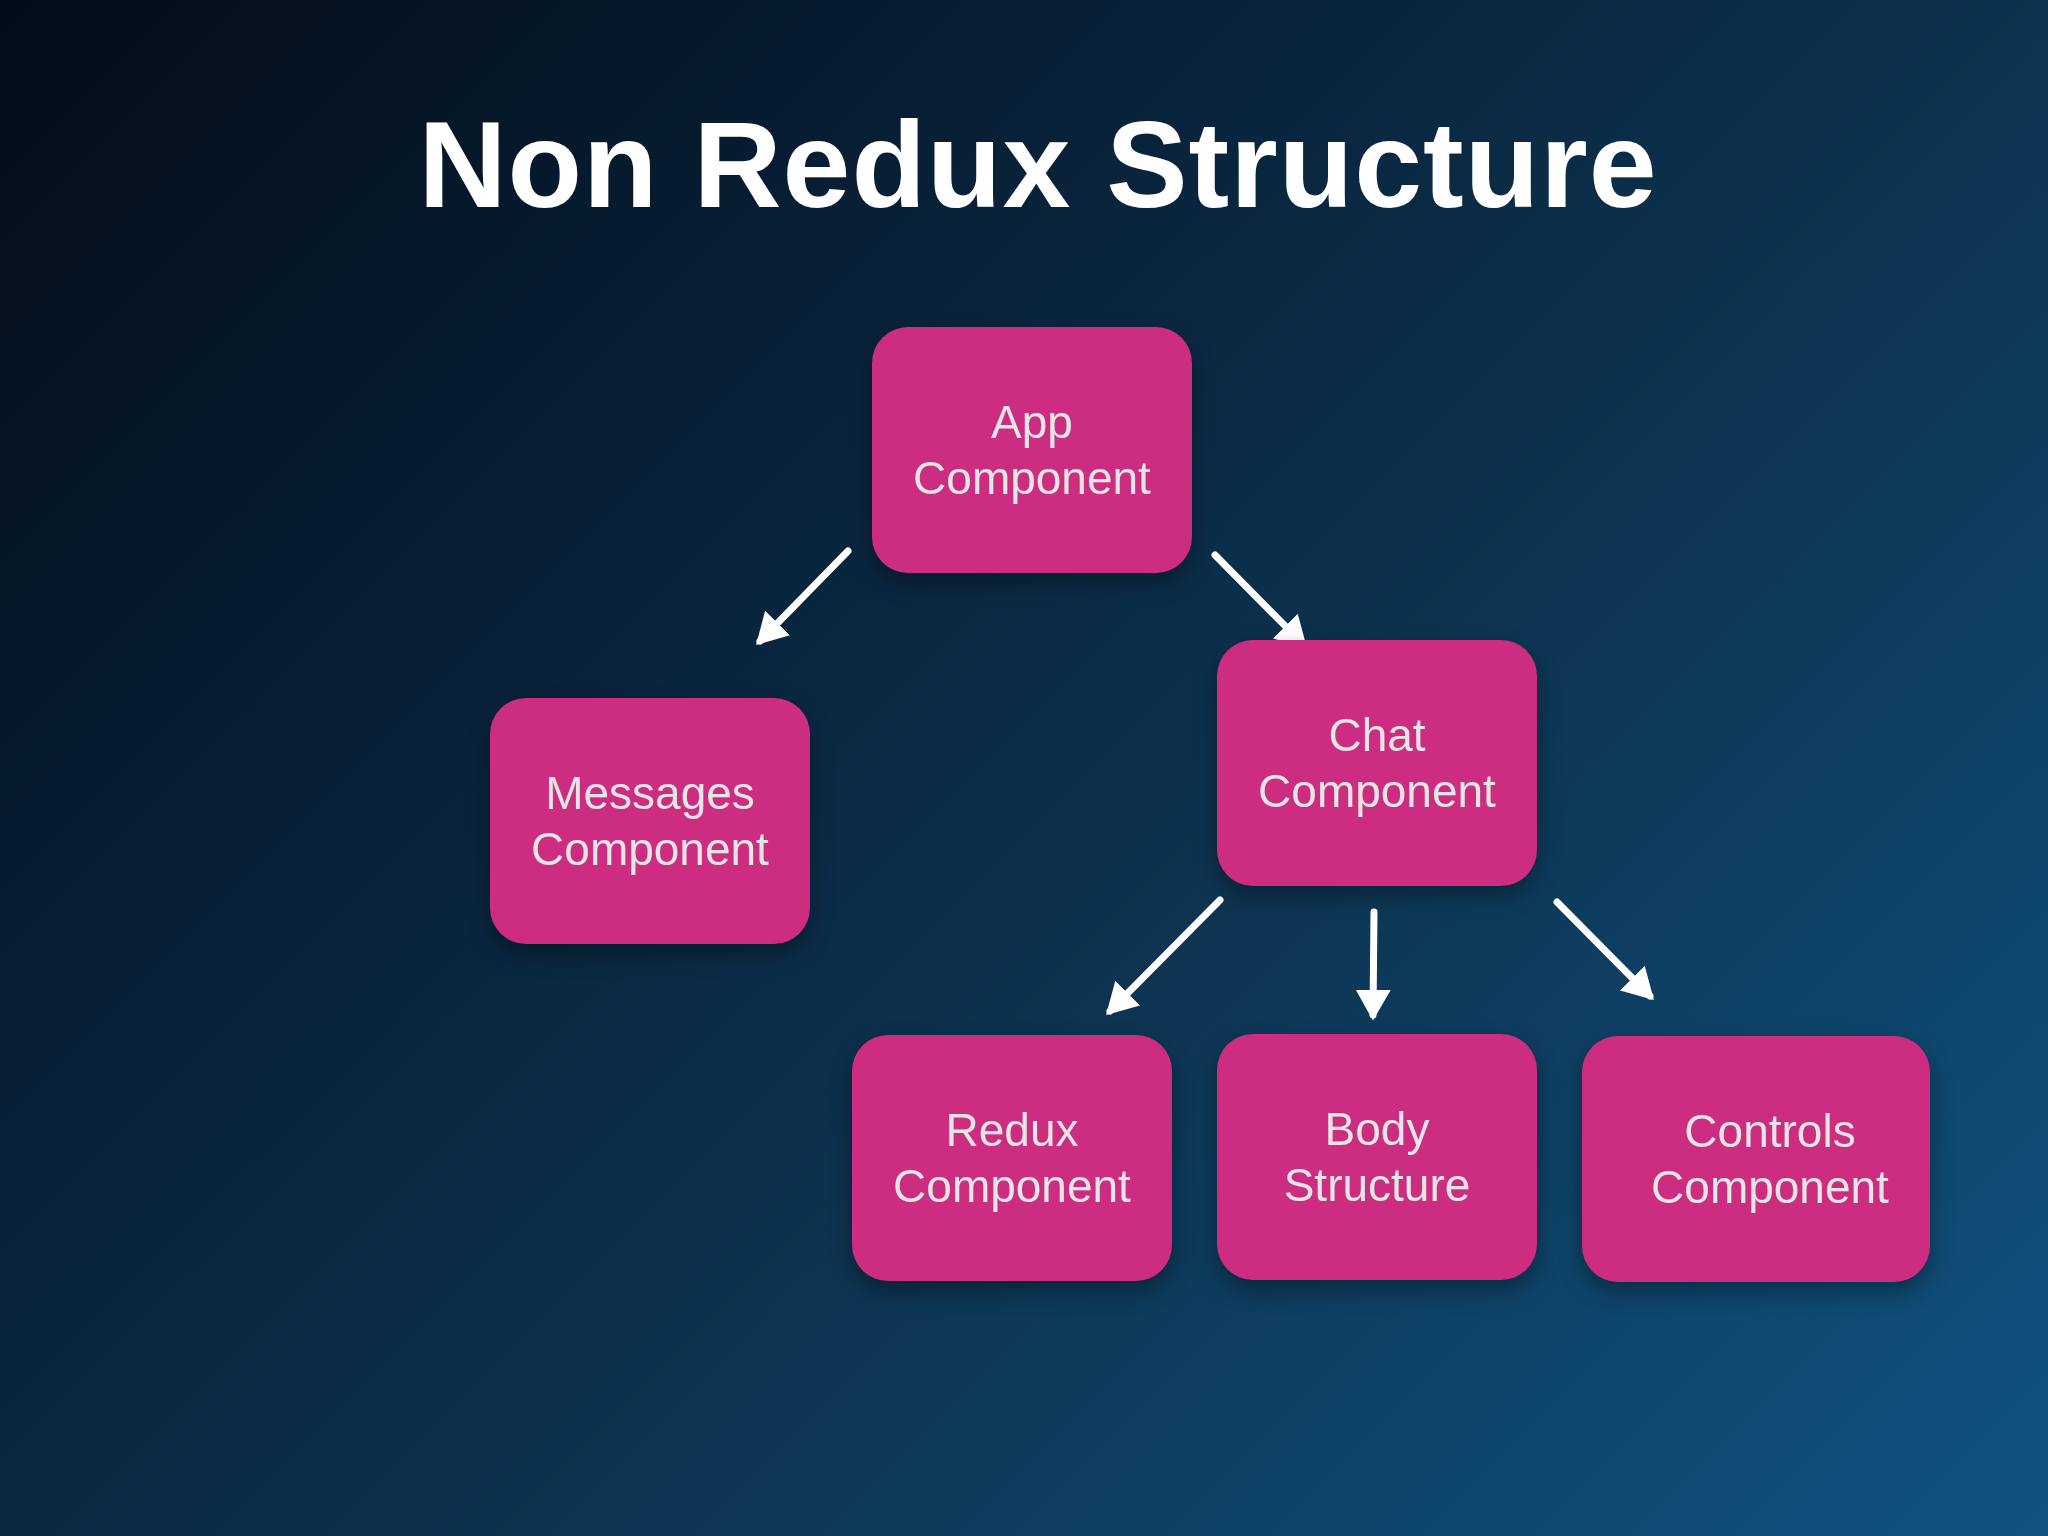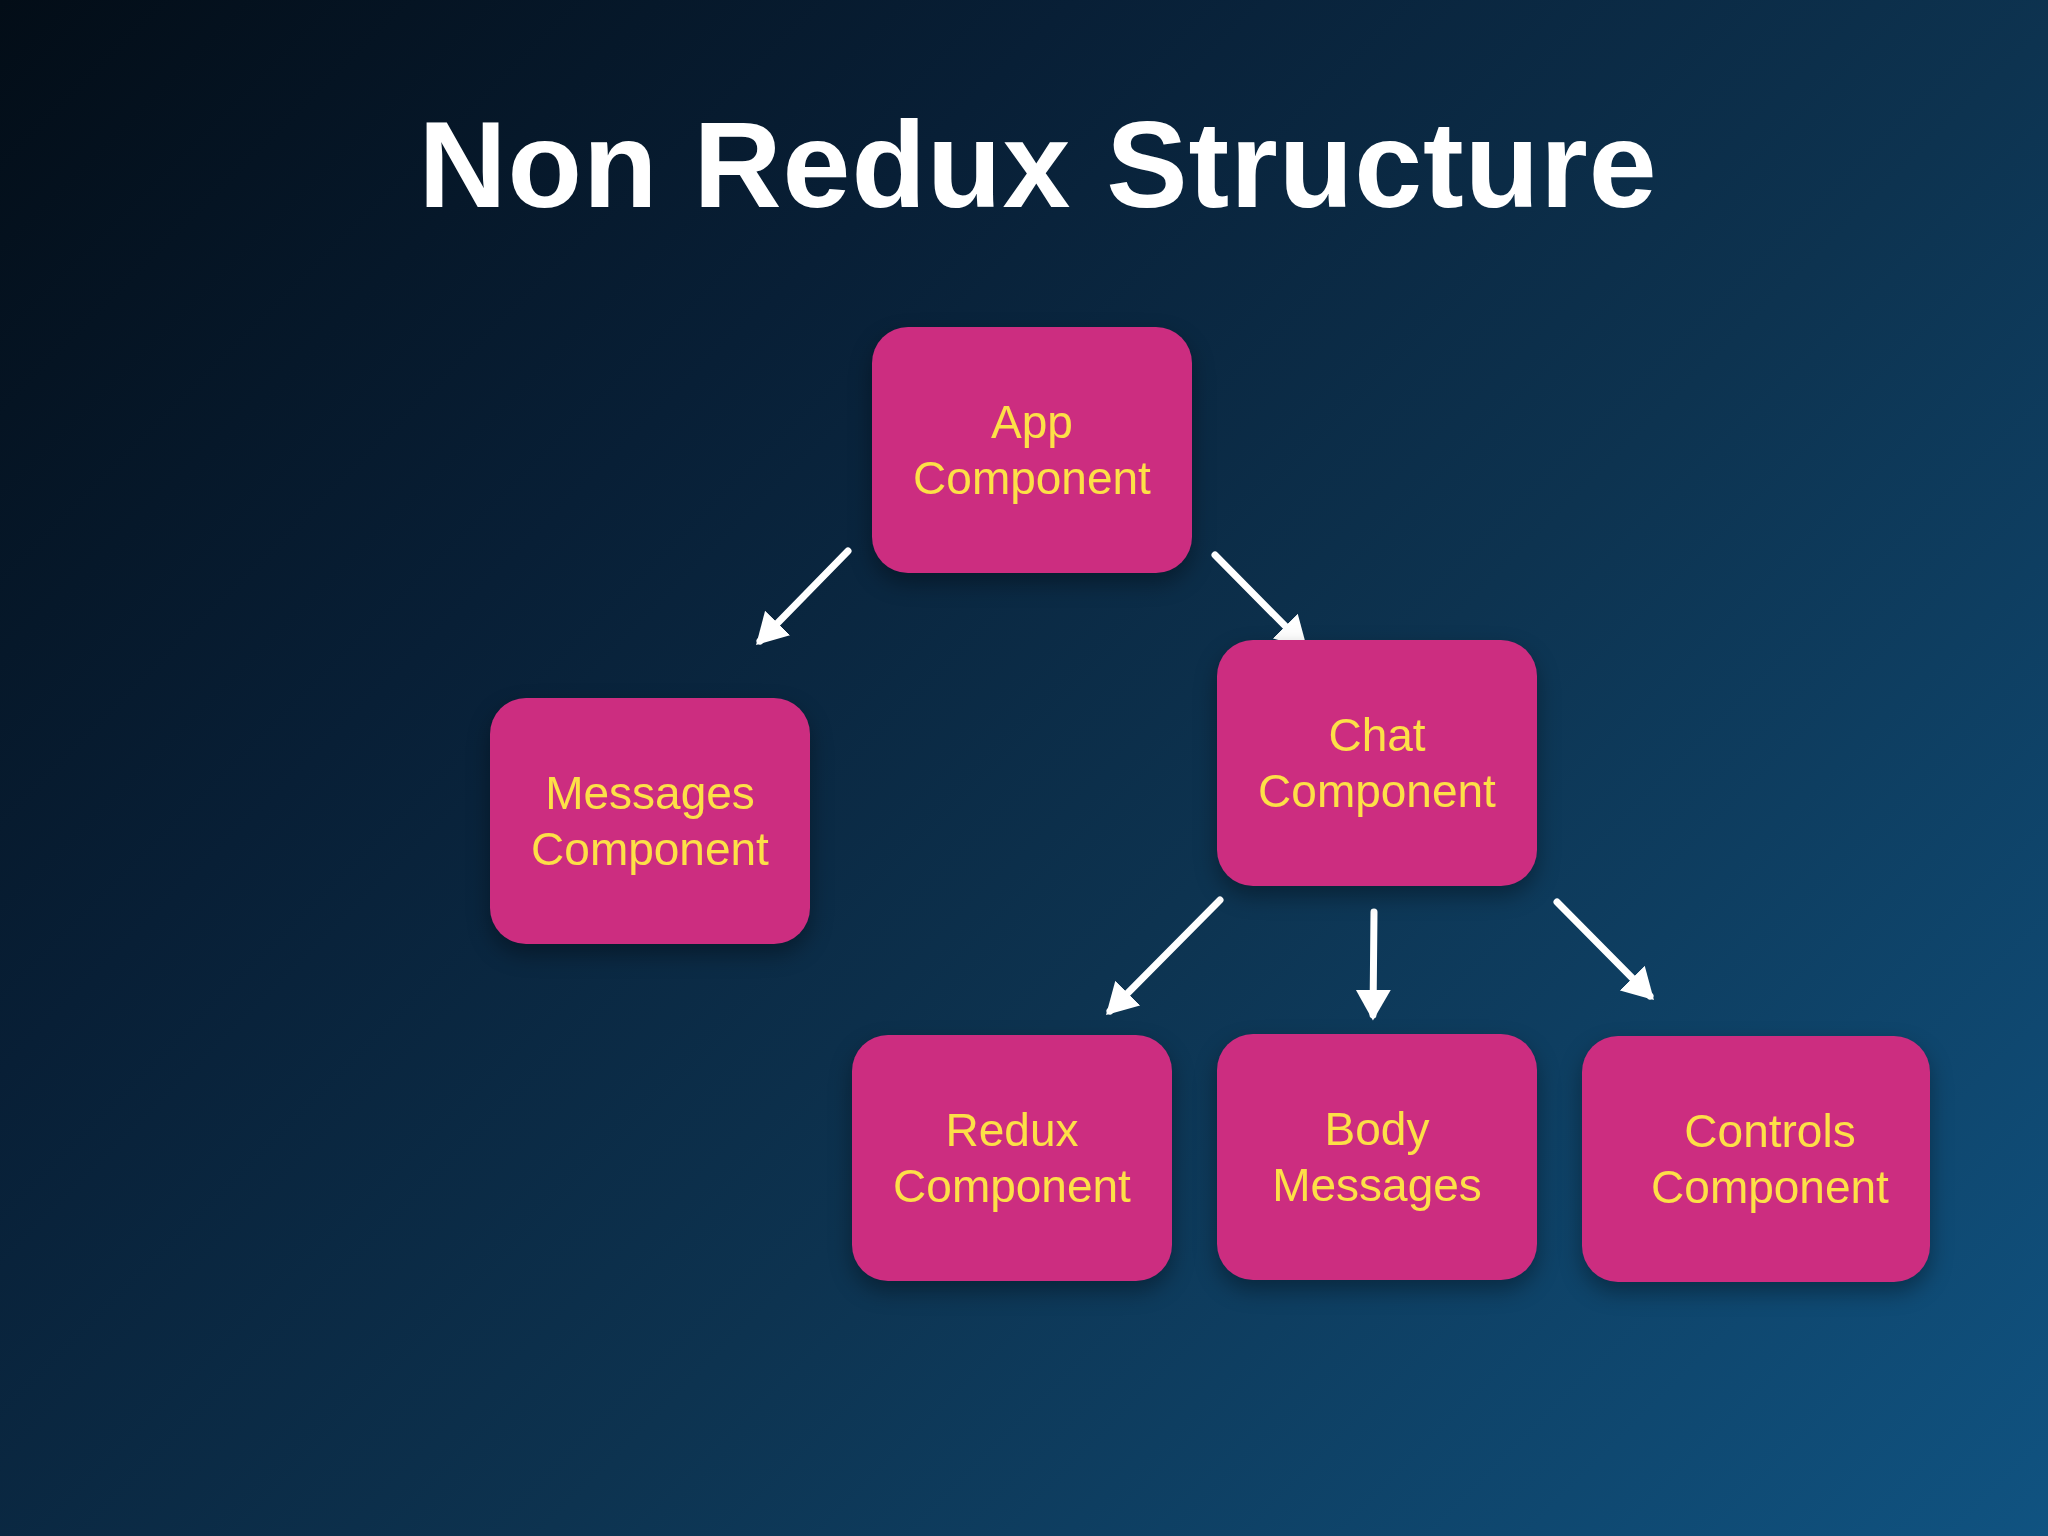--- a/index.html
+++ b/index.html
@@ -34,21 +34,21 @@
     height: 246px;
     background: #cc2d80;
     border-radius: 36px;
     display: flex;
     align-items: center;
     justify-content: center;
     text-align: center;
     box-shadow: 0 10px 22px rgba(0, 0, 0, 0.35);
   }
   .node-label {
-    color: #fde047;
+    color: #e5e5e5;
     font-size: 46px;
     font-weight: 400;
     line-height: 1.22;
     padding: 0 28px;
   }
   .node-app      { left: 872px;  top: 327px; }
   .node-messages { left: 490px;  top: 698px; }
   .node-chat     { left: 1217px; top: 640px; }
   .node-header   { left: 852px;  top: 1035px; }
   .node-body     { left: 1217px; top: 1034px; }
@@ -97,20 +97,20 @@
 
   <div class="node node-chat">
     <div class="node-label">Chat Component</div>
   </div>
 
   <div class="node node-header">
     <div class="node-label">Redux Component</div>
   </div>
 
   <div class="node node-body">
-    <div class="node-label">Body Messages</div>
+    <div class="node-label">Body Structure</div>
   </div>
 
   <div class="node node-controls">
     <div class="node-label">Controls Component</div>
   </div>
 
 </div>
 
 </body></html>

